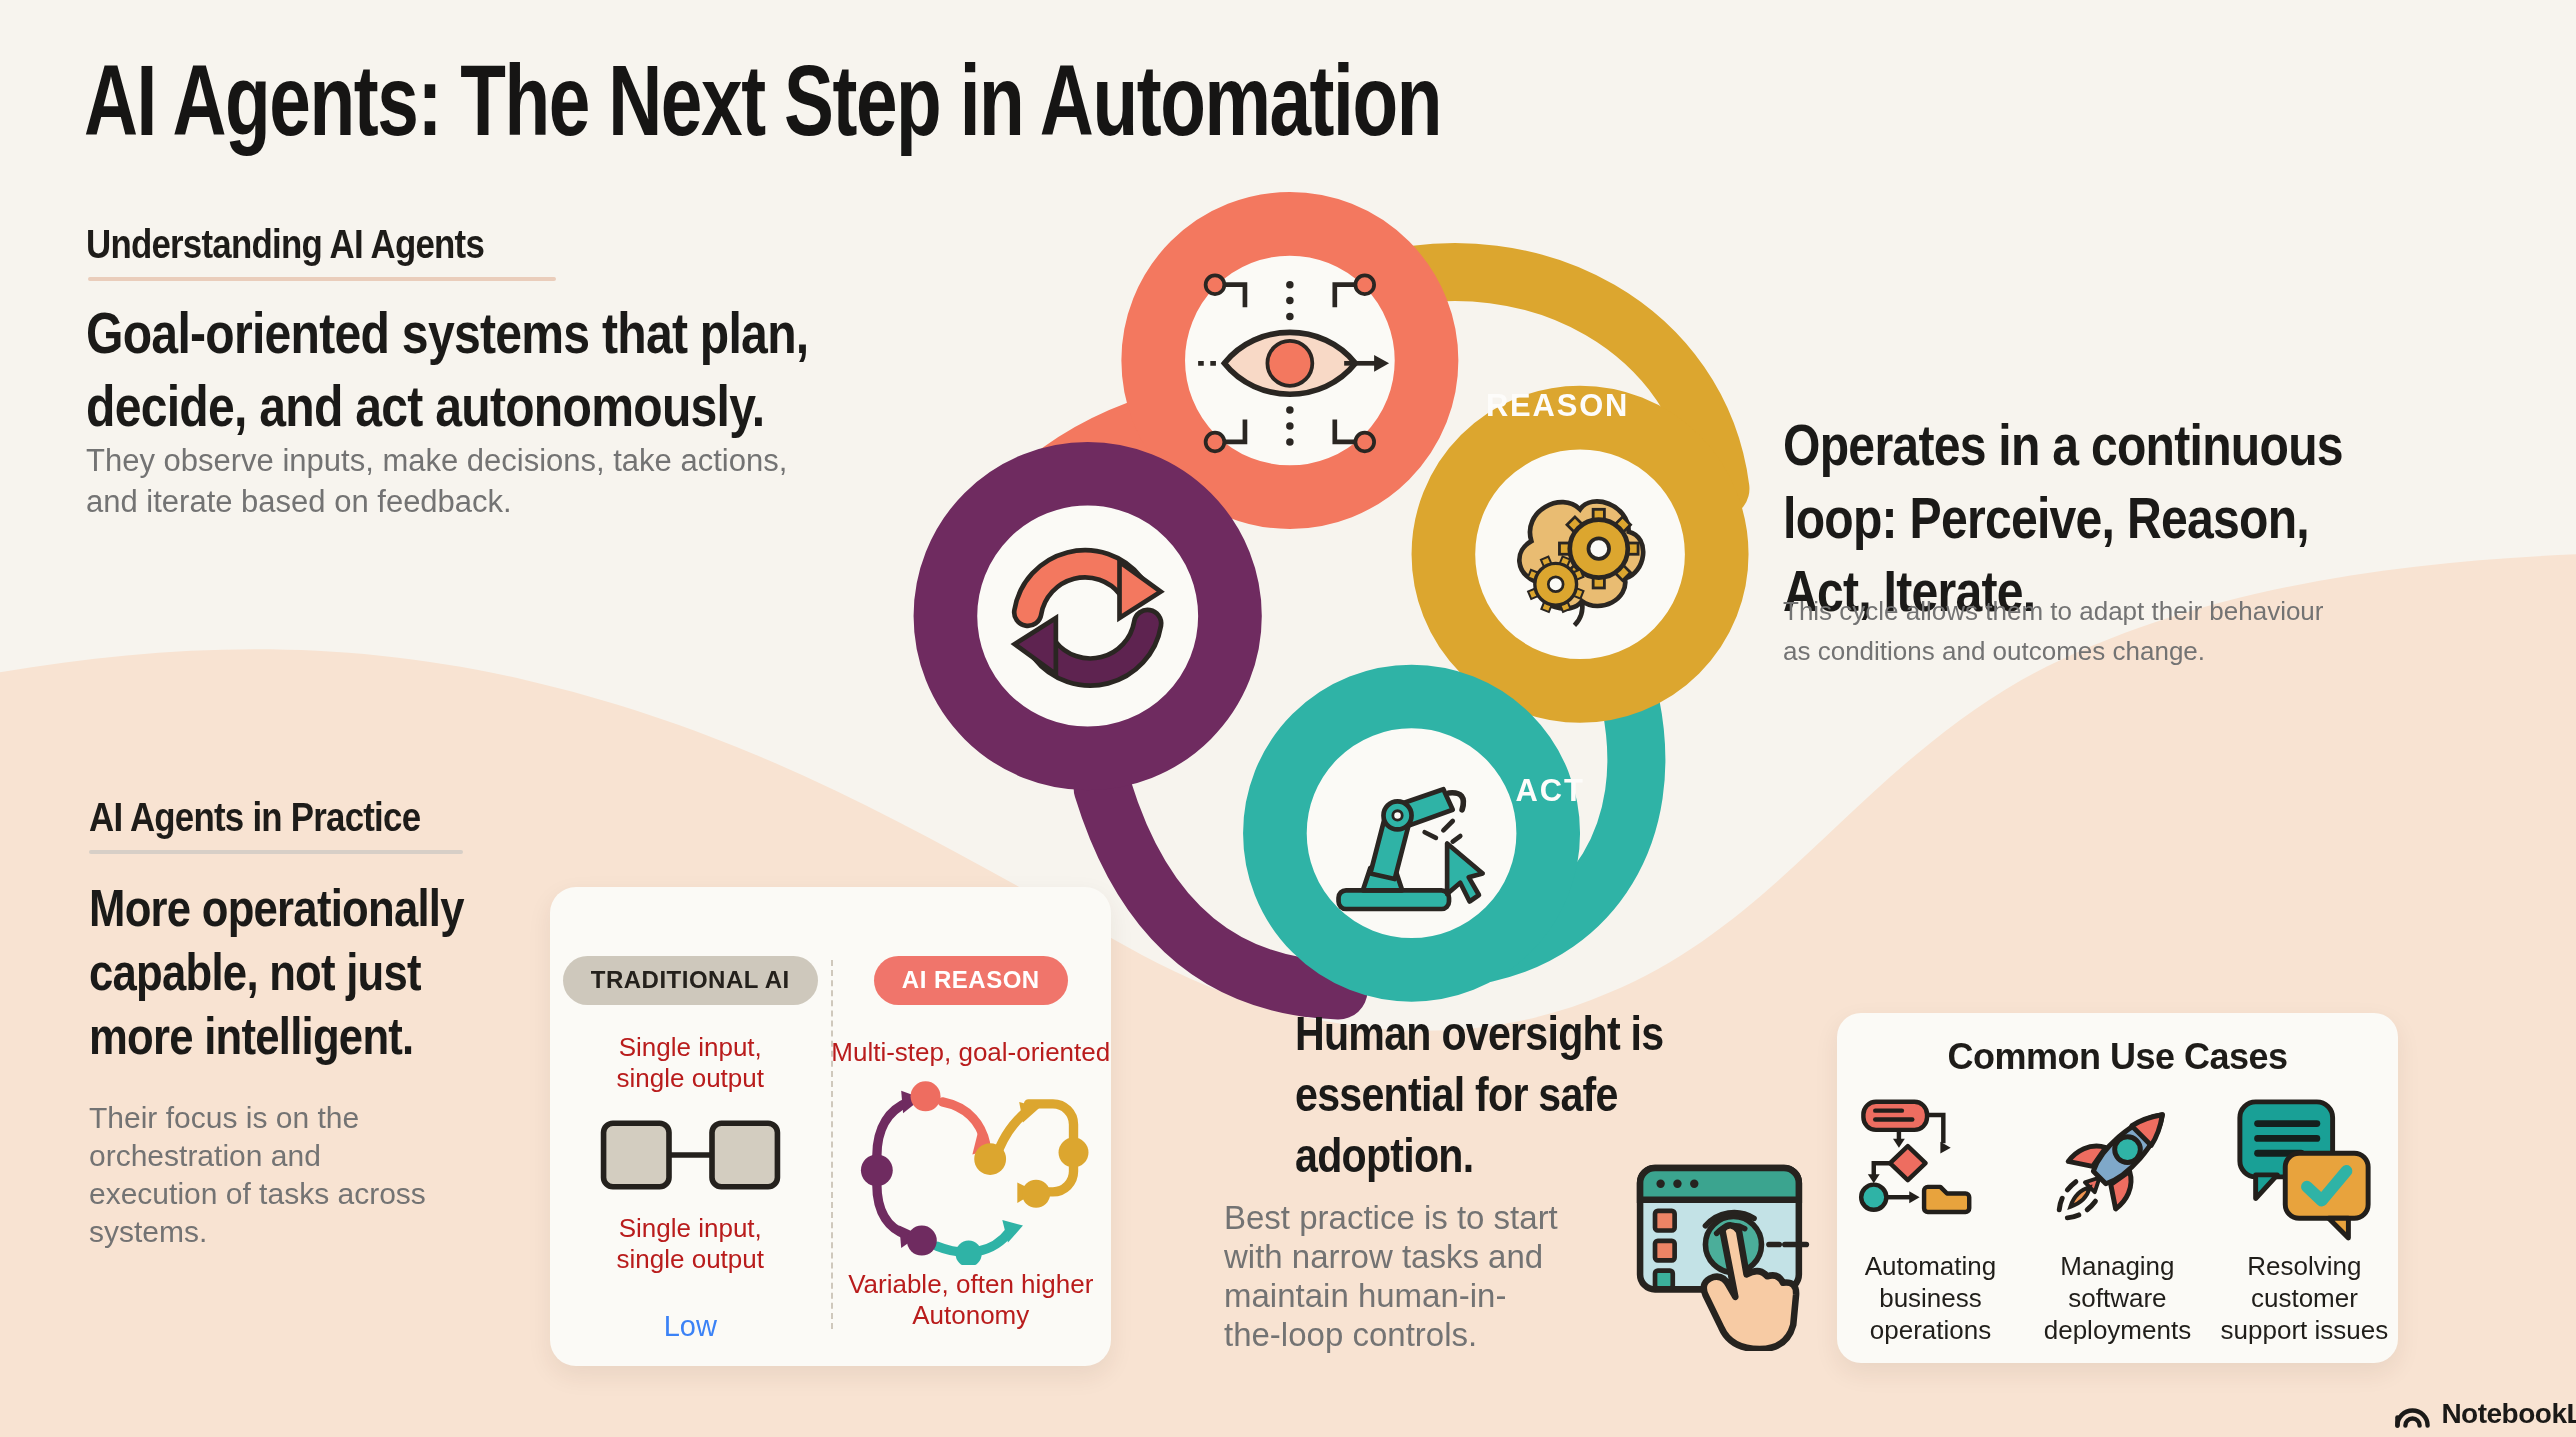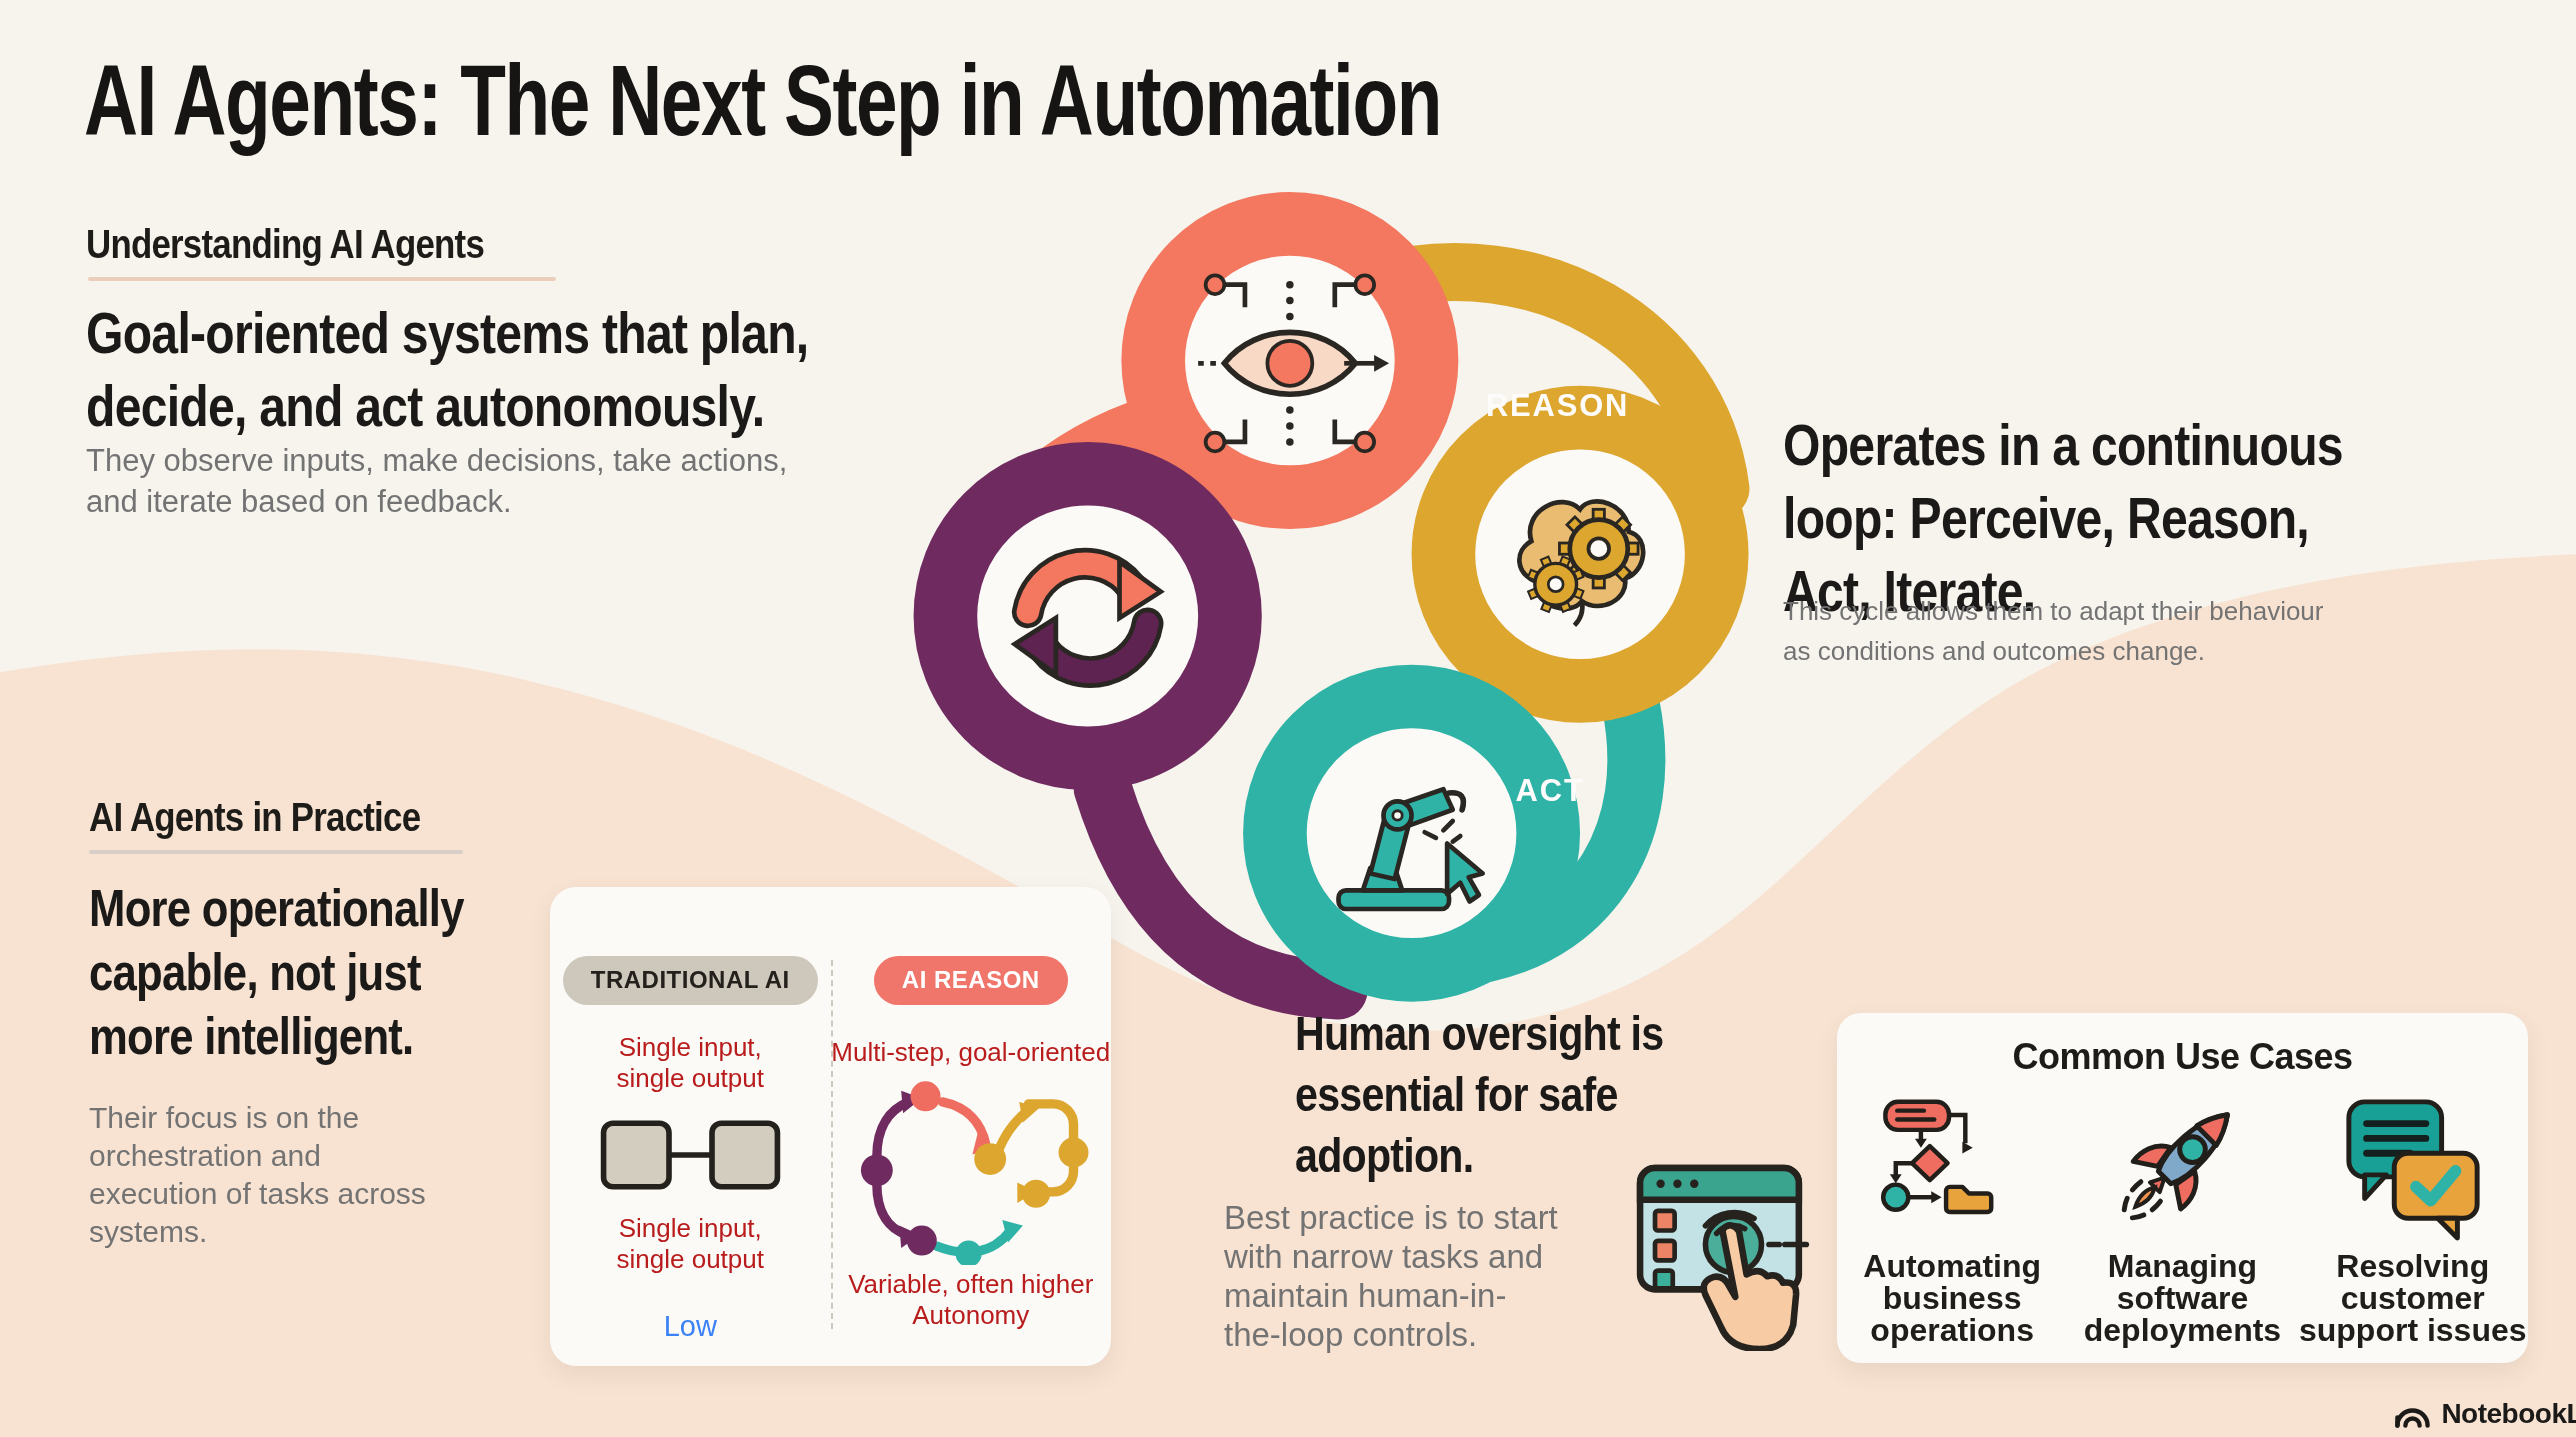--- a/index.html
+++ b/index.html
@@ -42,26 +42,26 @@
   .cmp-left{left:0;} .cmp-right{left:50%;}
   .cmp-item{position:absolute;width:100%;text-align:center;}
   .pill{
     display:inline-block;border-radius:935px;padding:10.3px 28px;
     font-size:24px;font-weight:700;letter-spacing:0.5px;
   }
   .pill-trad{background:var(--pill-gray,#CEC8BC);color:#24211C;}
   .pill-agent{background:var(--pill-coral,#F0756B);color:#fff;}
   .cmp-txt{font-size:26px;line-height:31px;color:#b91c1c;font-weight:400;}
   .cmp-low{font-size:29px;color:#3b82f6;}
-  #usecase-card{left:1837px;top:1013px;width:691px;height:350px;border-radius:24px;}
+  #usecase-card{left:1837px;top:1013px;width:561px;height:350px;border-radius:24px;}
   .uc-title{position:absolute;top:22.5px;width:100%;text-align:center;
     font-size:36px;font-weight:700;letter-spacing:-0.5px;}
   .uc-row{position:absolute;top:81px;left:0;width:100%;display:flex;}
   .uc-item{width:33.33%;display:flex;flex-direction:column;align-items:center;}
-  .uc-label{margin-top:7.5px;text-align:center;font-size:32px;line-height:32px;font-weight:700;color:#201E1A;}
+  .uc-label{margin-top:7.5px;text-align:center;font-size:26px;line-height:32px;font-weight:400;color:#201E1A;}
   #oversight-icon{left:1627px;top:1153px;}
   #footer-brand{
     left:2393px;top:1398px;display:flex;align-items:center;gap:9.4px;
     font-size:28px;font-weight:700;color:#1B1A18;letter-spacing:-0.5px;
   }
   svg text{font-family:"Liberation Sans", sans-serif;}
 </style>
 </head>
 <body>
 

